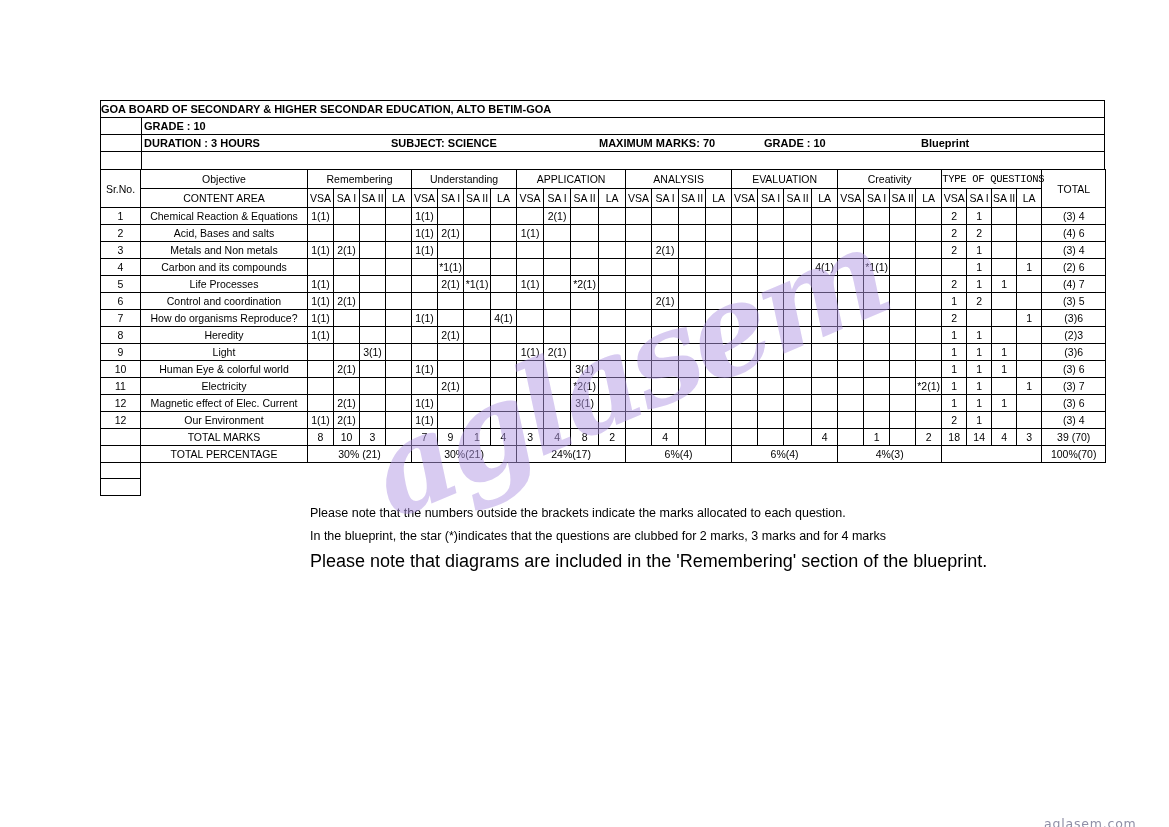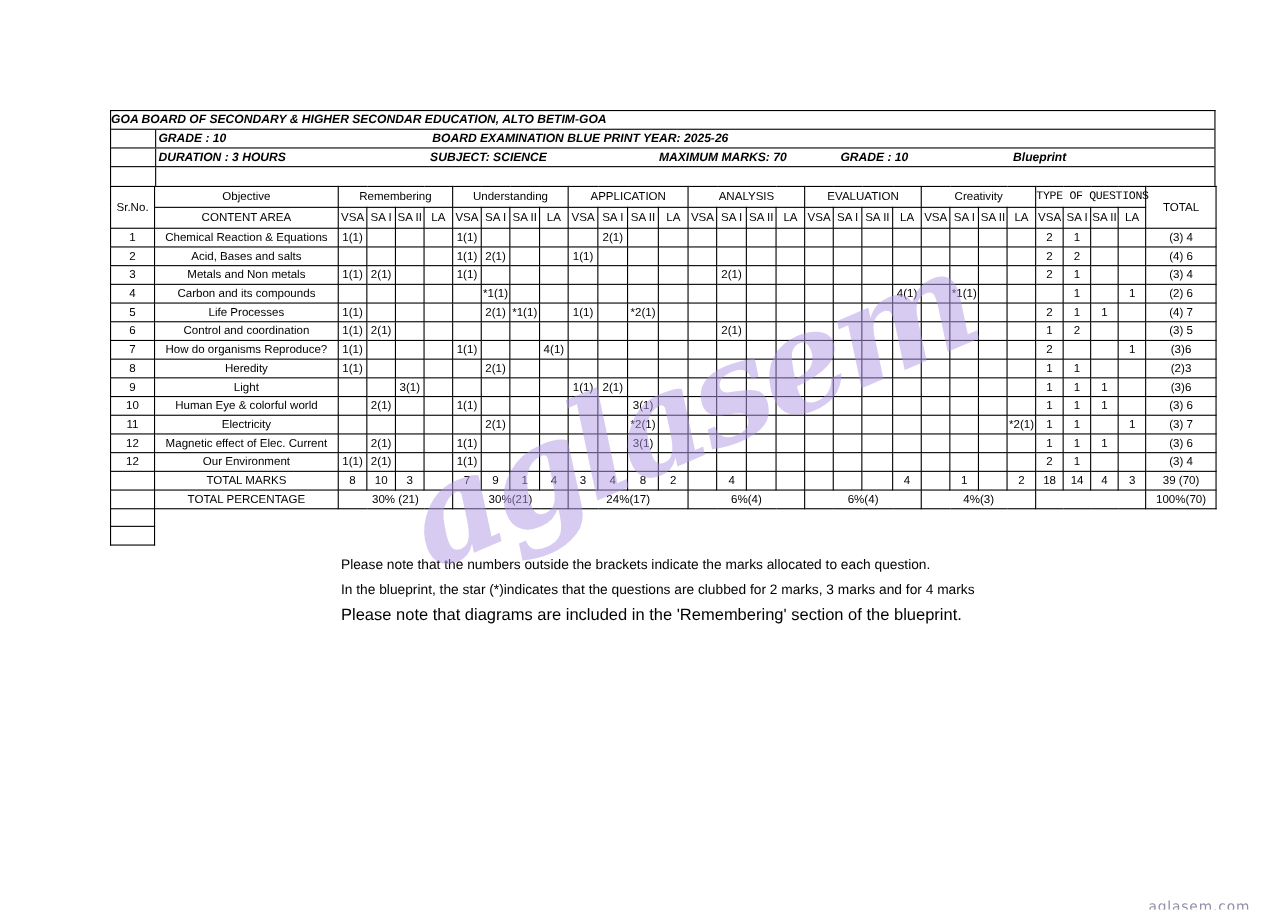--- a/index.html
+++ b/index.html
@@ -1,21 +1,21 @@
 <!DOCTYPE html>
 <html><head>
 <meta charset="utf-8">
 <style>
   * { margin:0; padding:0; box-sizing:border-box; }
   html,body { background:#ffffff; }
   body { width:1169px; height:827px; position:relative; font-family:"Liberation Sans","DejaVu Sans",sans-serif; color:#000; }
   .sheet { position:absolute; inset:0; background:#fff; overflow:hidden; }
 
   
-  .topblock { position:absolute; left:100px; top:100px; width:1005px; border:1px solid #000; border-bottom:none;font-style:italic; }
+  .topblock { position:absolute; left:100px; top:100px; width:1005px; border:1px solid #000; border-bottom:none; }
   .trow { position:relative; height:17px; border-bottom:1px solid #000; }
   .trow:last-child { border-bottom:none; }
   .trow span.t { position:absolute; top:1px; font-size:11px; font-weight:bold; white-space:nowrap; line-height:15px; }
   .title-row .t { position:static; display:block; text-align:center; font-size:11.5px; }
   .vline { position:absolute; left:40px; top:0; bottom:0; border-left:1px solid #000; }
 
   
   #grid-table { position:absolute; left:100px; top:169px; width:1005px; border-collapse:collapse; table-layout:fixed; background:transparent; }
   #grid-table th, #grid-table td {
     border:1px solid #000; height:17px; padding:0; font-size:10.5px; font-weight:normal;
@@ -28,21 +28,21 @@
   td.content { text-align:left; padding-left:2px; }
   td.total { text-align:left; padding-left:4px; }
   td.label { text-align:left; padding-left:2px; }
   tfoot td.pct { font-size:10.5px; }
 
   
   .stub { position:absolute; left:100px; width:41px; height:17px; border:1px solid #000; border-top:none; }
 
   
   .note { position:absolute; left:310px; font-size:12.5px; white-space:nowrap;margin-top:32px; }
-  .note.big { font-size:15px; }
+  .note.big { font-size:18px; }
 
   
   .watermark {
     position:absolute; left:330px; top:265px; width:600px; height:230px;
     font-family:"DejaVu Serif","Liberation Serif",serif; font-style:italic; font-weight:bold;
     font-size:125px; line-height:215px; text-align:center; letter-spacing:-5px;
     color:rgba(178,152,228,0.5); transform:rotate(-23deg); pointer-events:none; z-index:5;
   }
   .brand { position:absolute; left:1044px; top:816px; font-size:12.5px; letter-spacing:0.8px; color:#8f8fa6; font-family:"DejaVu Sans",sans-serif; }
 </style>
@@ -51,21 +51,20 @@
 
 <div class="sheet">
 
   <div class="topblock">
     <div class="trow title-row">
       <span class="t">GOA BOARD OF SECONDARY &amp; HIGHER SECONDAR EDUCATION, ALTO BETIM-GOA</span>
     </div>
     <div class="trow">
       <span class="vline"></span>
       <span class="t" style="left:43px">GRADE : 10</span>
-      <span class="t" style="left:292px">BOARD EXAMINATION BLUE PRINT  YEAR: 2025-26</span>
     </div>
     <div class="trow">
       <span class="vline"></span>
       <span class="t" style="left:43px">DURATION : 3 HOURS</span>
       <span class="t" style="left:290px">SUBJECT: SCIENCE</span>
       <span class="t" style="left:498px">MAXIMUM MARKS: 70</span>
       <span class="t" style="left:663px">GRADE :   10</span>
       <span class="t" style="left:820px">Blueprint</span>
     </div>
     <div class="trow">

